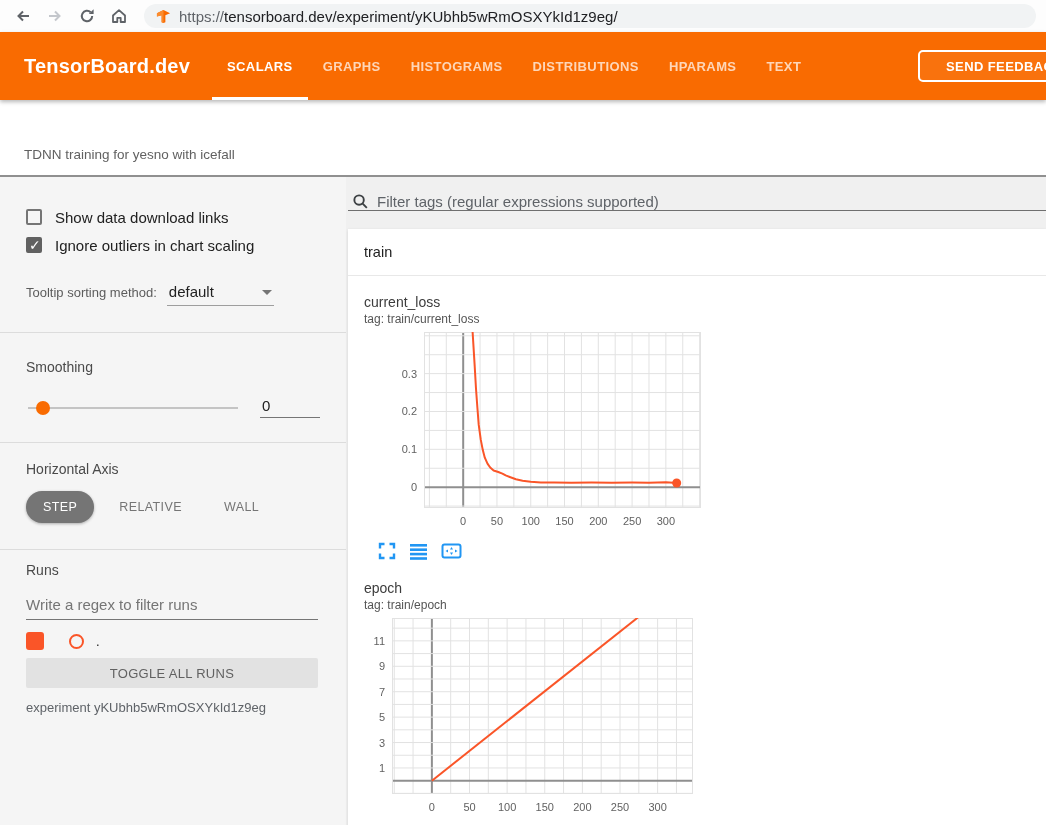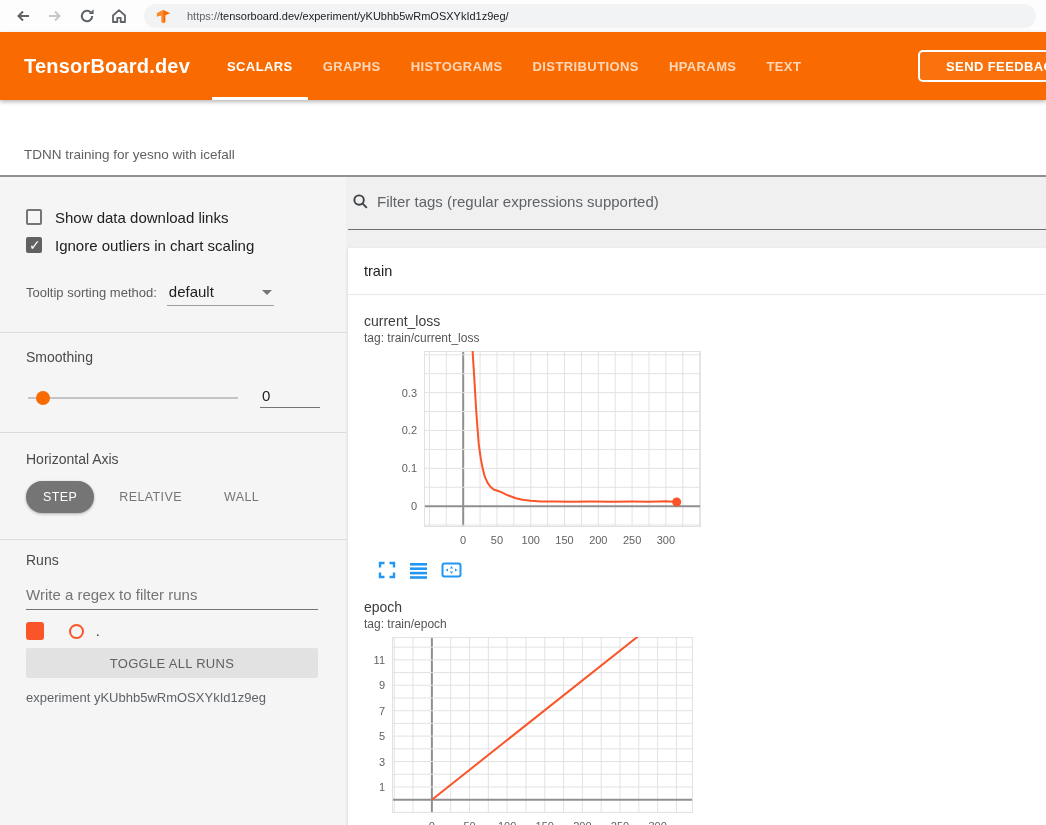--- a/index.html
+++ b/index.html
@@ -2,21 +2,21 @@
 <html><head>
 <meta charset="utf-8">
 <style>
   * { margin:0; padding:0; box-sizing:border-box; }
   html,body { width:1046px; height:825px; overflow:hidden; font-family:"Liberation Sans",sans-serif; background:#f0f0f0; position:relative; }
 
   
   .chrome { height:32px; background:#fdfdfd; display:flex; align-items:center; padding:0 10px; }
   .chrome .navbtn { width:26px; height:26px; display:flex; align-items:center; justify-content:center; margin-right:6px; border-radius:50%; }
   .omnibox { flex:1; height:24px; background:#f1f3f4; border-radius:12px; display:flex; align-items:center; padding:0 12px; margin-left:6px; }
-  .omnibox .url { font-size:11px; color:#202124; margin-left:16px; white-space:nowrap; }
+  .omnibox .url { font-size:15px; color:#202124; margin-left:8px; white-space:nowrap; }
   .omnibox .url .scheme { color:#5f6368; }
 
   
   .tb-header { height:68px; background:#f96b01; position:relative; display:flex; align-items:center; box-shadow:0 2px 4px rgba(0,0,0,0.28); z-index:5; }
   .tb-logo { color:#fff; font-size:20px; font-weight:700; margin-left:24px; letter-spacing:0.2px; }
   .tb-nav { position:absolute; left:212px; top:0; height:100%; display:flex; }
   .tb-tab { height:100%; display:flex; align-items:center; padding:0 15px; font-size:13px; font-weight:700; letter-spacing:0.4px; color:rgba(255,255,255,0.72); position:relative; cursor:pointer; }
   .tb-tab.active { color:#fff; }
   .tb-tab.active::after { content:""; position:absolute; left:0; right:0; bottom:0; height:3px; background:#fff; }
   .feedback-btn { position:absolute; left:918px; top:18px; height:32px; padding:0 26px; border:2px solid #fff; border-radius:5px; background:rgba(255,255,255,0.05); color:#fff; font-size:13px; font-weight:700; letter-spacing:0.4px; display:flex; align-items:center; white-space:nowrap; }
@@ -56,21 +56,21 @@
   .axis-btn.selected { background:#757575; color:#fff; box-shadow:0 1px 3px rgba(0,0,0,0.3);border-radius:16px; }
   .regex-input { display:block; width:292px; margin-top:14px; border:none; border-bottom:1px solid #757575; background:transparent; font-size:15px; color:#212121; padding:4px 0 6px 0; font-family:"Liberation Sans",sans-serif; }
   .regex-input::placeholder { color:#757575; }
   .run-row { display:flex; align-items:center; margin-top:12px; }
   .swatch { width:15px; height:15px; border:2px solid #fa5528; border-radius:50%; margin-left:12px; flex:none; }
   .run-name { font-size:13px; color:#212121; margin-left:12px; }
   .toggle-btn { display:block; width:292px; height:30px; margin-top:8px; background:#e2e2e2; border:none; border-radius:2px; font-size:13px; color:#616161; letter-spacing:0.3px; font-family:"Liberation Sans",sans-serif; cursor:pointer; }
   .exp-line { margin-top:12px; font-size:13px; color:#5f6368; }
 
   
-  .filter-row { display:flex; align-items:center; margin:10px 0 0 0; padding:6px 0 19px 4px; border-bottom:1px solid #6f6f6f; }
+  .filter-row { display:flex; align-items:center; margin:10px 0 0 0; padding:6px 0 0 4px; border-bottom:1px solid #6f6f6f; }
   .filter-input { flex:1; border:none; background:transparent; font-size:15px; color:#202124; margin-left:8px; font-family:"Liberation Sans",sans-serif; }
   .filter-input::placeholder { color:#5f6368; }
   .card { margin-top:18px; background:#fff; box-shadow:0 1px 3px rgba(0,0,0,0.12); min-height:600px; }
   .card-header { height:47px; display:flex; align-items:center; padding-left:16px; border-bottom:1px solid #e8e8e8; font-size:14.5px; color:#212121; cursor:pointer; }
   .charts { display:flex; flex-wrap:wrap; padding-left:16px; }
   .chart { width:347px; margin-top:18px; margin-bottom:2px; }
   .chart-title { font-size:14px; color:#3c3c3c; line-height:16px; }
   .chart-tag { font-size:12px; color:#555; margin-top:2px; }
   .chart-plot { margin-top:6px; }
   .chart-actions { display:flex; align-items:center; margin-top:4px; padding-left:14px; }
@@ -143,21 +143,21 @@
       </div>
       <div class="tooltip-row">
         <span class="tooltip-label">Tooltip sorting method:</span>
         <span class="dd">
           <span class="dd-value">default</span>
           <span class="dd-caret"></span>
         </span>
       </div>
     </div>
 
-    <div class="sec" style="padding-top:16px; padding-bottom:24px;">
+    <div class="sec" style="padding-top:26px; padding-bottom:24px;">
       <div class="sec-label">Smoothing</div>
       <div class="slider-row">
         <div class="slider">
           <div class="track"></div>
           <div class="thumb"></div>
         </div>
         <input class="slider-value" value="0" style="">
       </div>
     </div>
 

